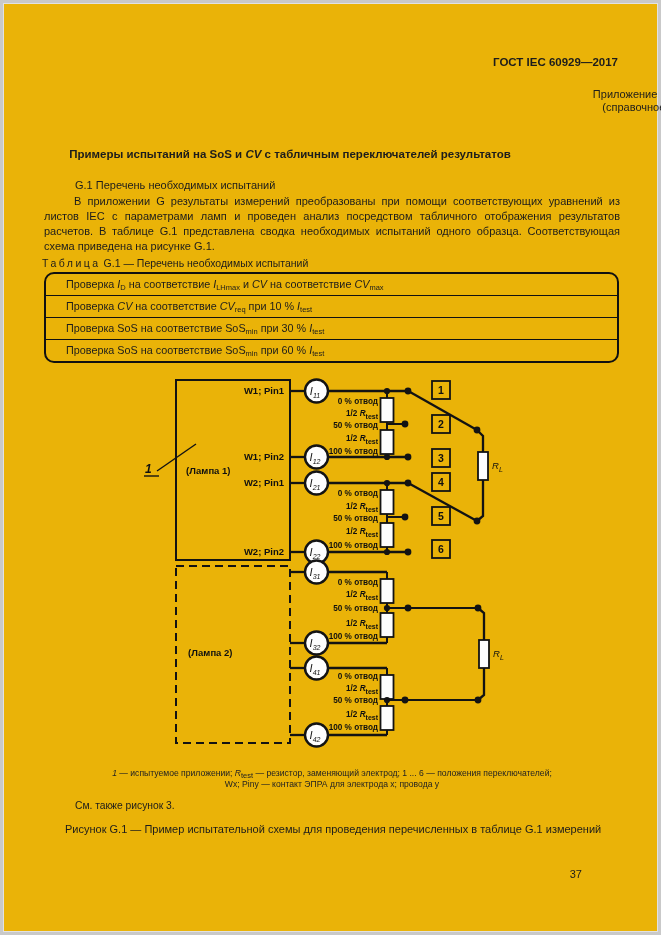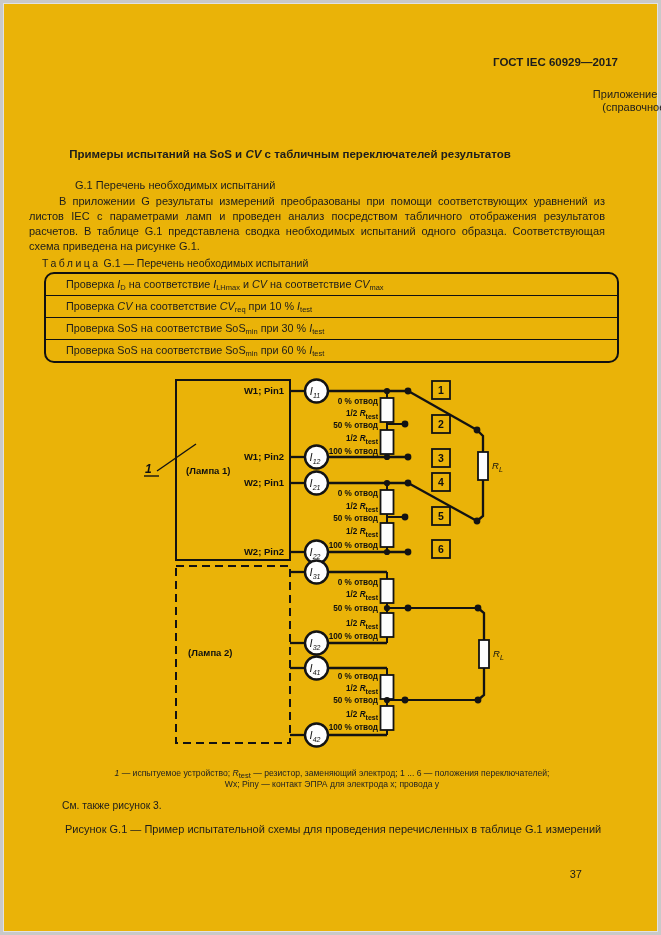--- a/index.html
+++ b/index.html
@@ -46,21 +46,21 @@
 
   <div class="abs annex" style="top:88px;">
     <div>Приложение G</div>
     <div>(справочное)</div>
   </div>
 
   <div class="abs title" style="top:148px;"><span>Примеры испытаний на SoS и </span><i>CV</i><span> с табличным переключателей результатов</span></div>
 
   <div class="abs g1" style="top:179px;left:75px;">G.1  Перечень необходимых испытаний</div>
 
-  <div class="abs para" style="top:194px;left:29px;">В приложении G результаты измерений преобразованы при помощи соответствующих уравнений из листов IEC с параметрами ламп и проведен анализ посредством табличного отображения результатов расчетов. В таблице G.1 представлена сводка необходимых испытаний одного образца. Соответствующая схема приведена на рисунке G.1.</div>
+  <div class="abs para" style="top:194px;left:44px;">В приложении G результаты измерений преобразованы при помощи соответствующих уравнений из листов IEC с параметрами ламп и проведен анализ посредством табличного отображения результатов расчетов. В таблице G.1 представлена сводка необходимых испытаний одного образца. Соответствующая схема приведена на рисунке G.1.</div>
 
   <div class="abs tcap" style="top:257px;left:42px;"><span class="lsp">Таблица</span><span> G.1 — Перечень необходимых испытаний</span></div>
 
   <div class="abs gtable" style="top:272px;left:44px;border-radius:10px;">
     <div class="row"><span>Проверка </span><i>I</i><sub>D</sub><span> на соответствие </span><i>I</i><sub>LHmax</sub><span> и </span><i>CV</i><span> на соответствие </span><i>CV</i><sub>max</sub></div>
     <div class="row"><span>Проверка </span><i>CV</i><span> на соответствие </span><i>CV</i><sub>req</sub><span> при 10 % </span><i>I</i><sub>test</sub></div>
     <div class="row"><span>Проверка SoS на соответствие SoS</span><sub>min</sub><span> при 30 % </span><i>I</i><sub>test</sub></div>
     <div class="row"><span>Проверка SoS на соответствие SoS</span><sub>min</sub><span> при 60 % </span><i>I</i><sub>test</sub></div>
   </div>
 
@@ -232,23 +232,23 @@
       <text class="swnum" x="441" y="553">6</text>
     </g>
 
     <g>
       <text class="rlsym" x="492" y="469"><tspan>R</tspan><tspan class="rlsub" dy="2.5">L</tspan></text>
       <text class="rlsym" x="493" y="657"><tspan>R</tspan><tspan class="rlsub" dy="2.5">L</tspan></text>
     </g>
   </svg>
 
   <div class="abs fnote" style="top:768px;left:44px;">
-    <div><i>1</i><span> — испытуемое устройство; </span><i>R</i><sub>test</sub><span> — резистор, заменяющий электрод; 1 ... 6 — положения переключателей;</span></div>
+    <div><i>1</i><span> — испытуемое приложении; </span><i>R</i><sub>test</sub><span> — резистор, заменяющий электрод; 1 ... 6 — положения переключателей;</span></div>
     <div>Wx; Piny — контакт ЭПРА для электрода x; провода y</div>
   </div>
 
-  <div class="abs see" style="top:800px;left:62px;">См. также рисунок 3.</div>
+  <div class="abs see" style="top:800px;left:75px;">См. также рисунок 3.</div>
 
   <div class="abs fcap" style="top:823px;left:65px;">Рисунок G.1 — Пример испытательной схемы для проведения перечисленных в таблице G.1 измерений</div>
 
   <div class="abs pgnum" style="top:840px;right:79px;">37</div>
 
 </div>
 
 </body></html>

